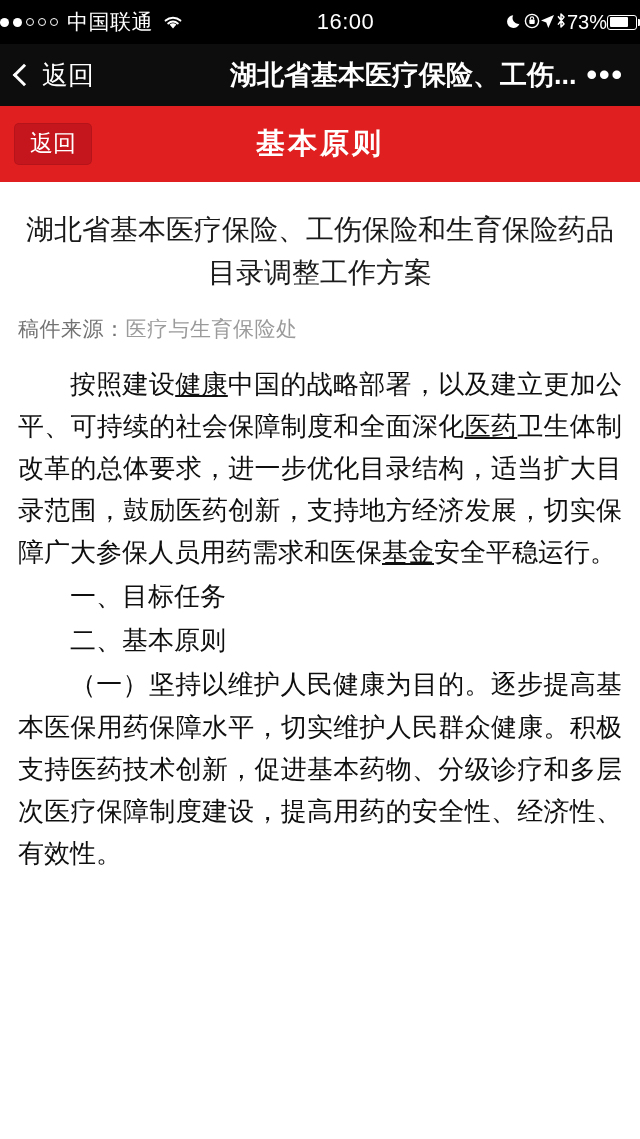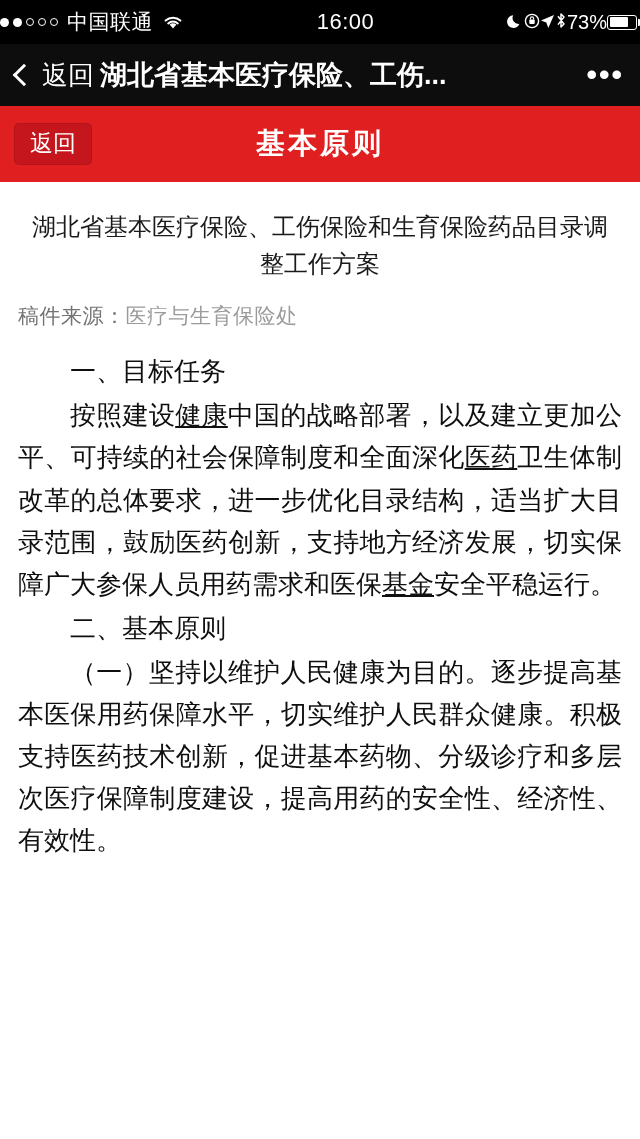--- a/index.html
+++ b/index.html
@@ -120,21 +120,21 @@
     display: inline-block;
     width: 13px;
     height: 13px;
     border-left: 3px solid #ffffff;
     border-bottom: 3px solid #ffffff;
     transform: rotate(45deg);
     margin-right: 2px;
   }
   .nav-title {
     flex: 1 1 auto;
-    text-align: left;
+    text-align: right;
     font-size: 27px;
     font-weight: bold;
     white-space: nowrap;
     overflow: hidden;
     text-overflow: ellipsis;
     padding: 0 6px;
   }
   .nav-more {
     flex: 0 0 auto;
     font-size: 30px;
@@ -175,21 +175,21 @@
     pointer-events: none;
   }
 
   
   .article {
     background: #ffffff;
     padding: 26px 18px 0 18px;
     box-sizing: border-box;
   }
   .art-title {
-    font-size: 24px;
+    font-size: 28px;
     line-height: 1.55;
     color: #1a1a1a;
     text-align: center;
     font-weight: normal;
     margin: 0 8px 14px 8px;
   }
   .meta-line {
     font-size: 21px;
     color: #9b9b9b;
     line-height: 1.9;
@@ -297,18 +297,18 @@
 
 <div class="article">
   <div class="art-title">湖北省基本医疗保险、工伤保险和生育保险药品目录调整工作方案</div>
 
   <div class="meta-line">
     <span class="label">稿件来源：</span><span>医疗与生育保险处</span>
   </div>
 
 
   <div class="body-text">
+    <p>按照建设<span class="lnk">健康</span>中国的战略部署，以及建立更加公平、可持续的社会保障制度和全面深化<span class="lnk">医药</span>卫生体制改革的总体要求，进一步优化目录结构，适当扩大目录范围，鼓励医药创新，支持地方经济发展，切实保障广大参保人员用药需求和医保<span class="lnk">基金</span>安全平稳运行。</p>
     <p>一、目标任务</p>
-    <p>按照建设<span class="lnk">健康</span>中国的战略部署，以及建立更加公平、可持续的社会保障制度和全面深化<span class="lnk">医药</span>卫生体制改革的总体要求，进一步优化目录结构，适当扩大目录范围，鼓励医药创新，支持地方经济发展，切实保障广大参保人员用药需求和医保<span class="lnk">基金</span>安全平稳运行。</p>
     <p>二、基本原则</p>
     <p>（一）坚持以维护人民健康为目的。逐步提高基本医保用药保障水平，切实维护人民群众健康。积极支持医药技术创新，促进基本药物、分级诊疗和多层次医疗保障制度建设，提高用药的安全性、经济性、有效性。</p>
   </div>
 </div>
 
 </body></html>

